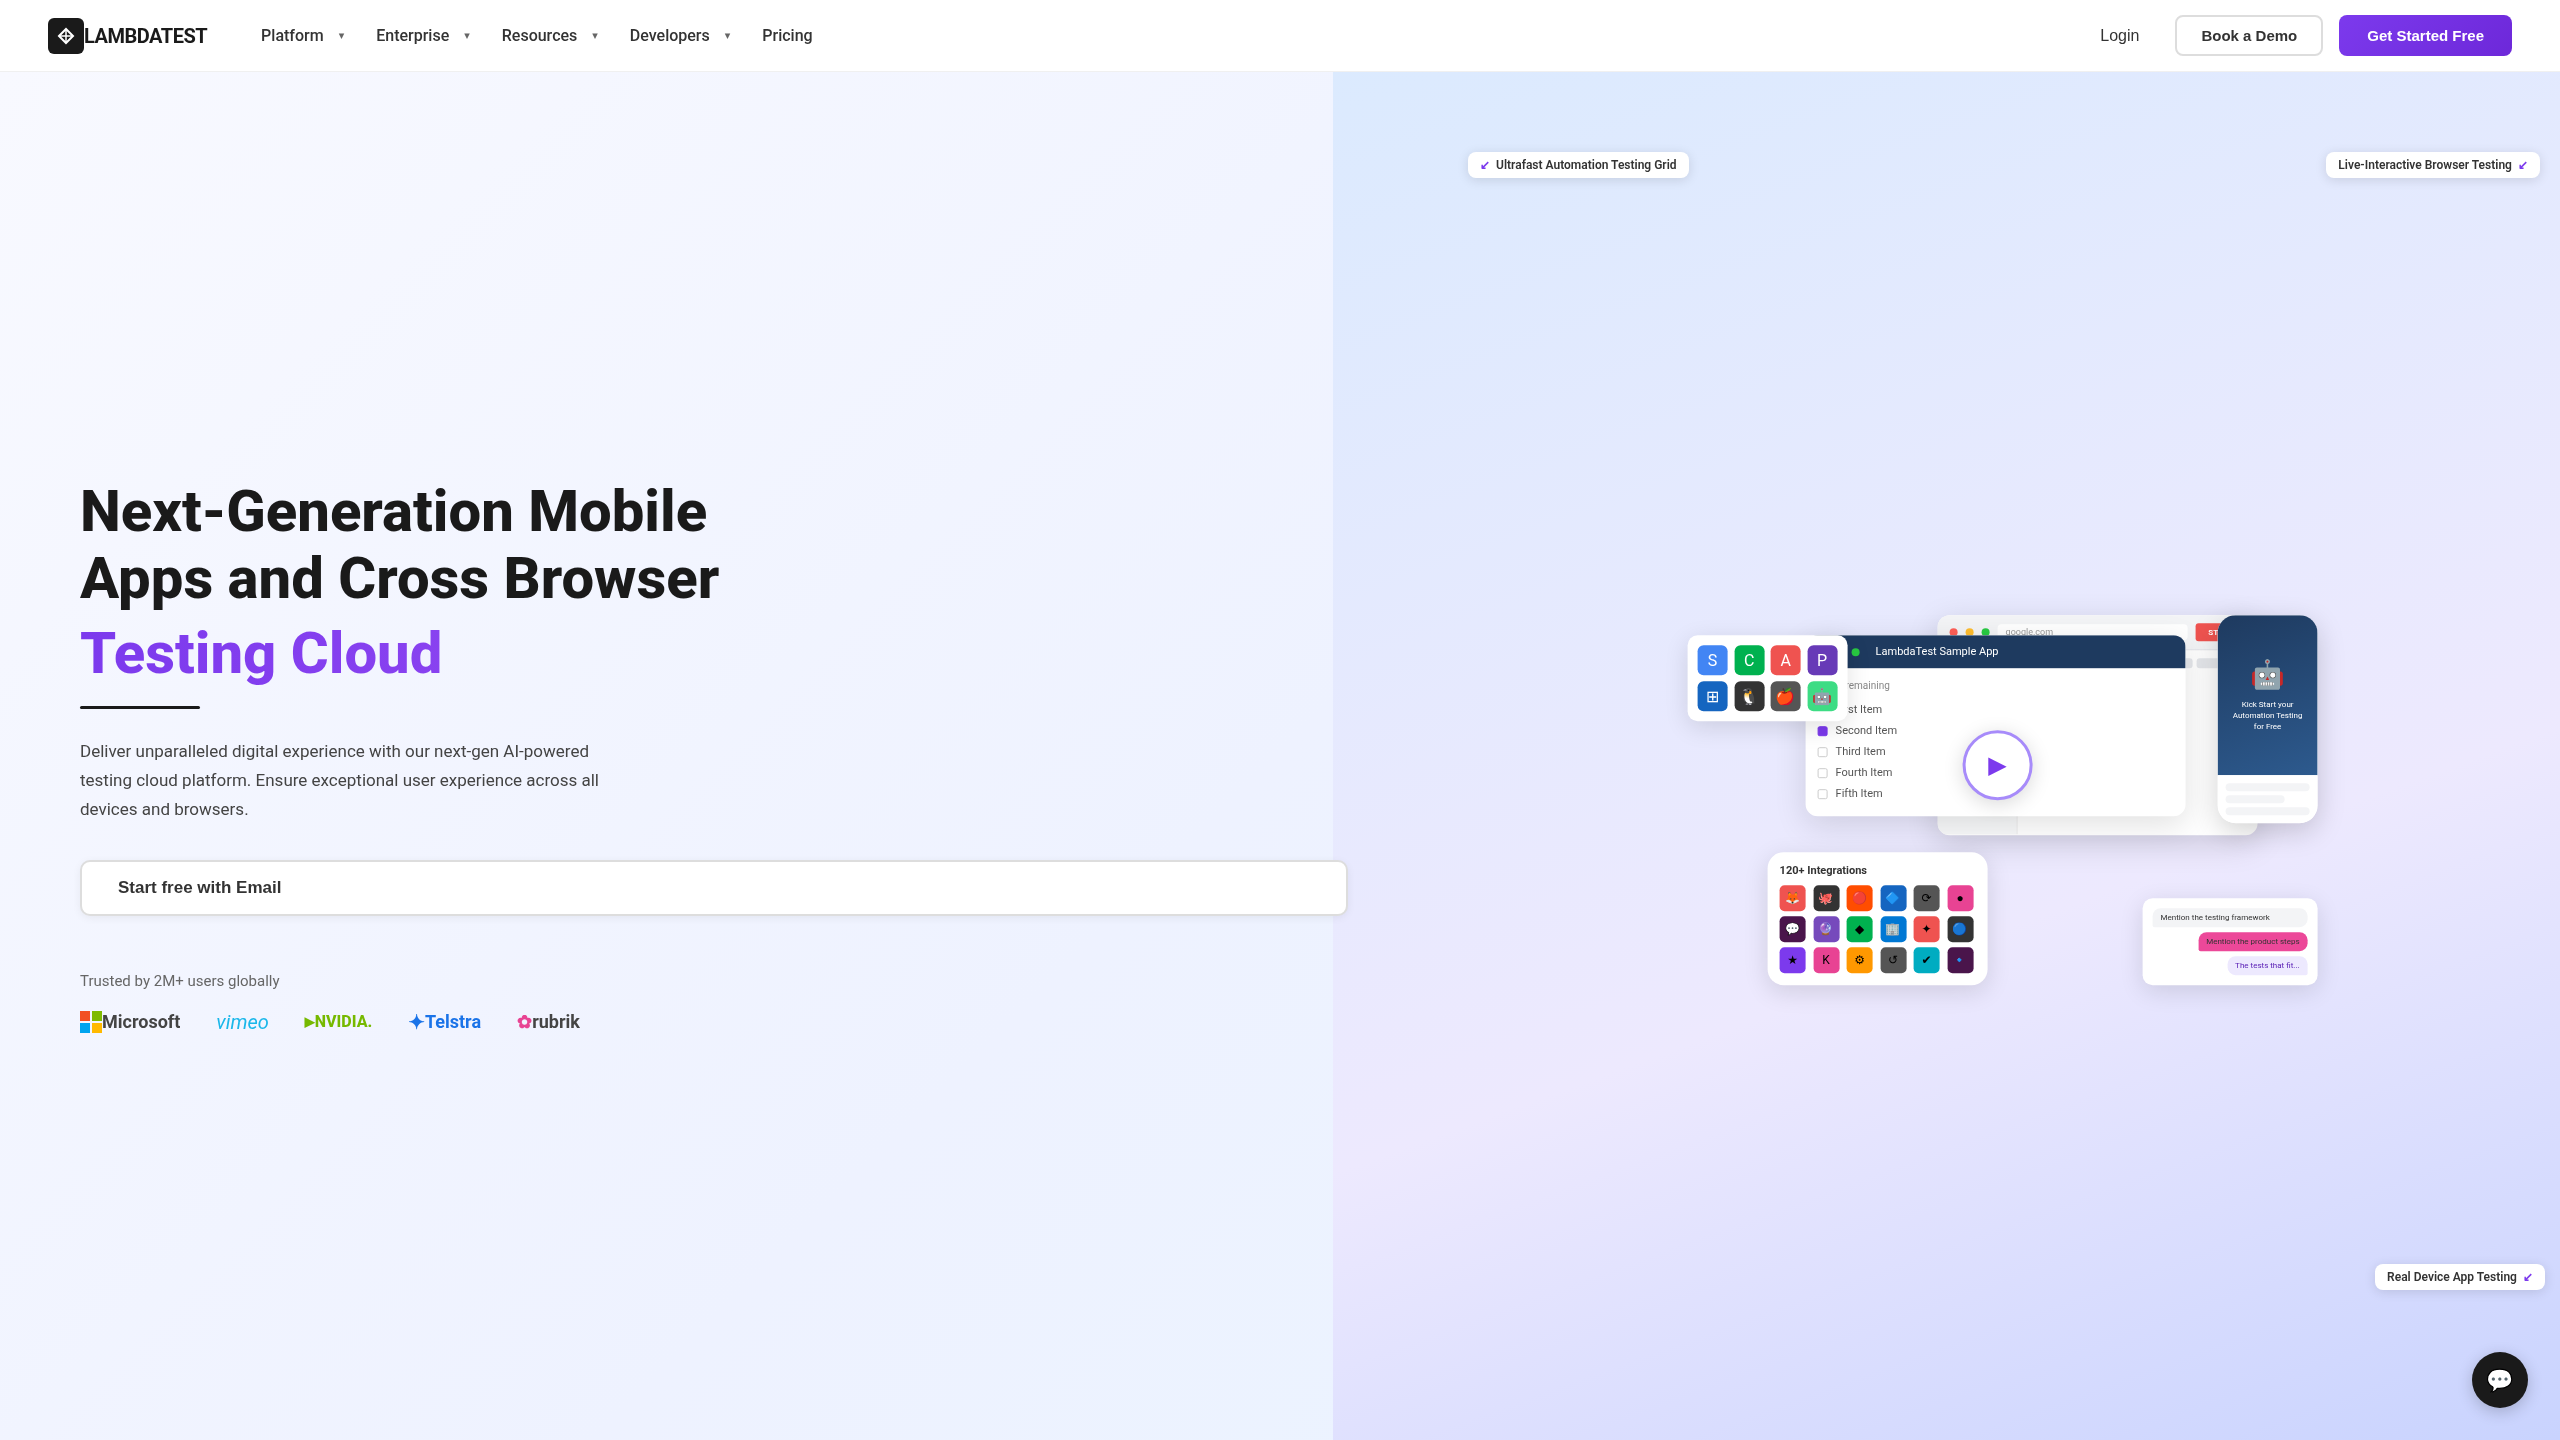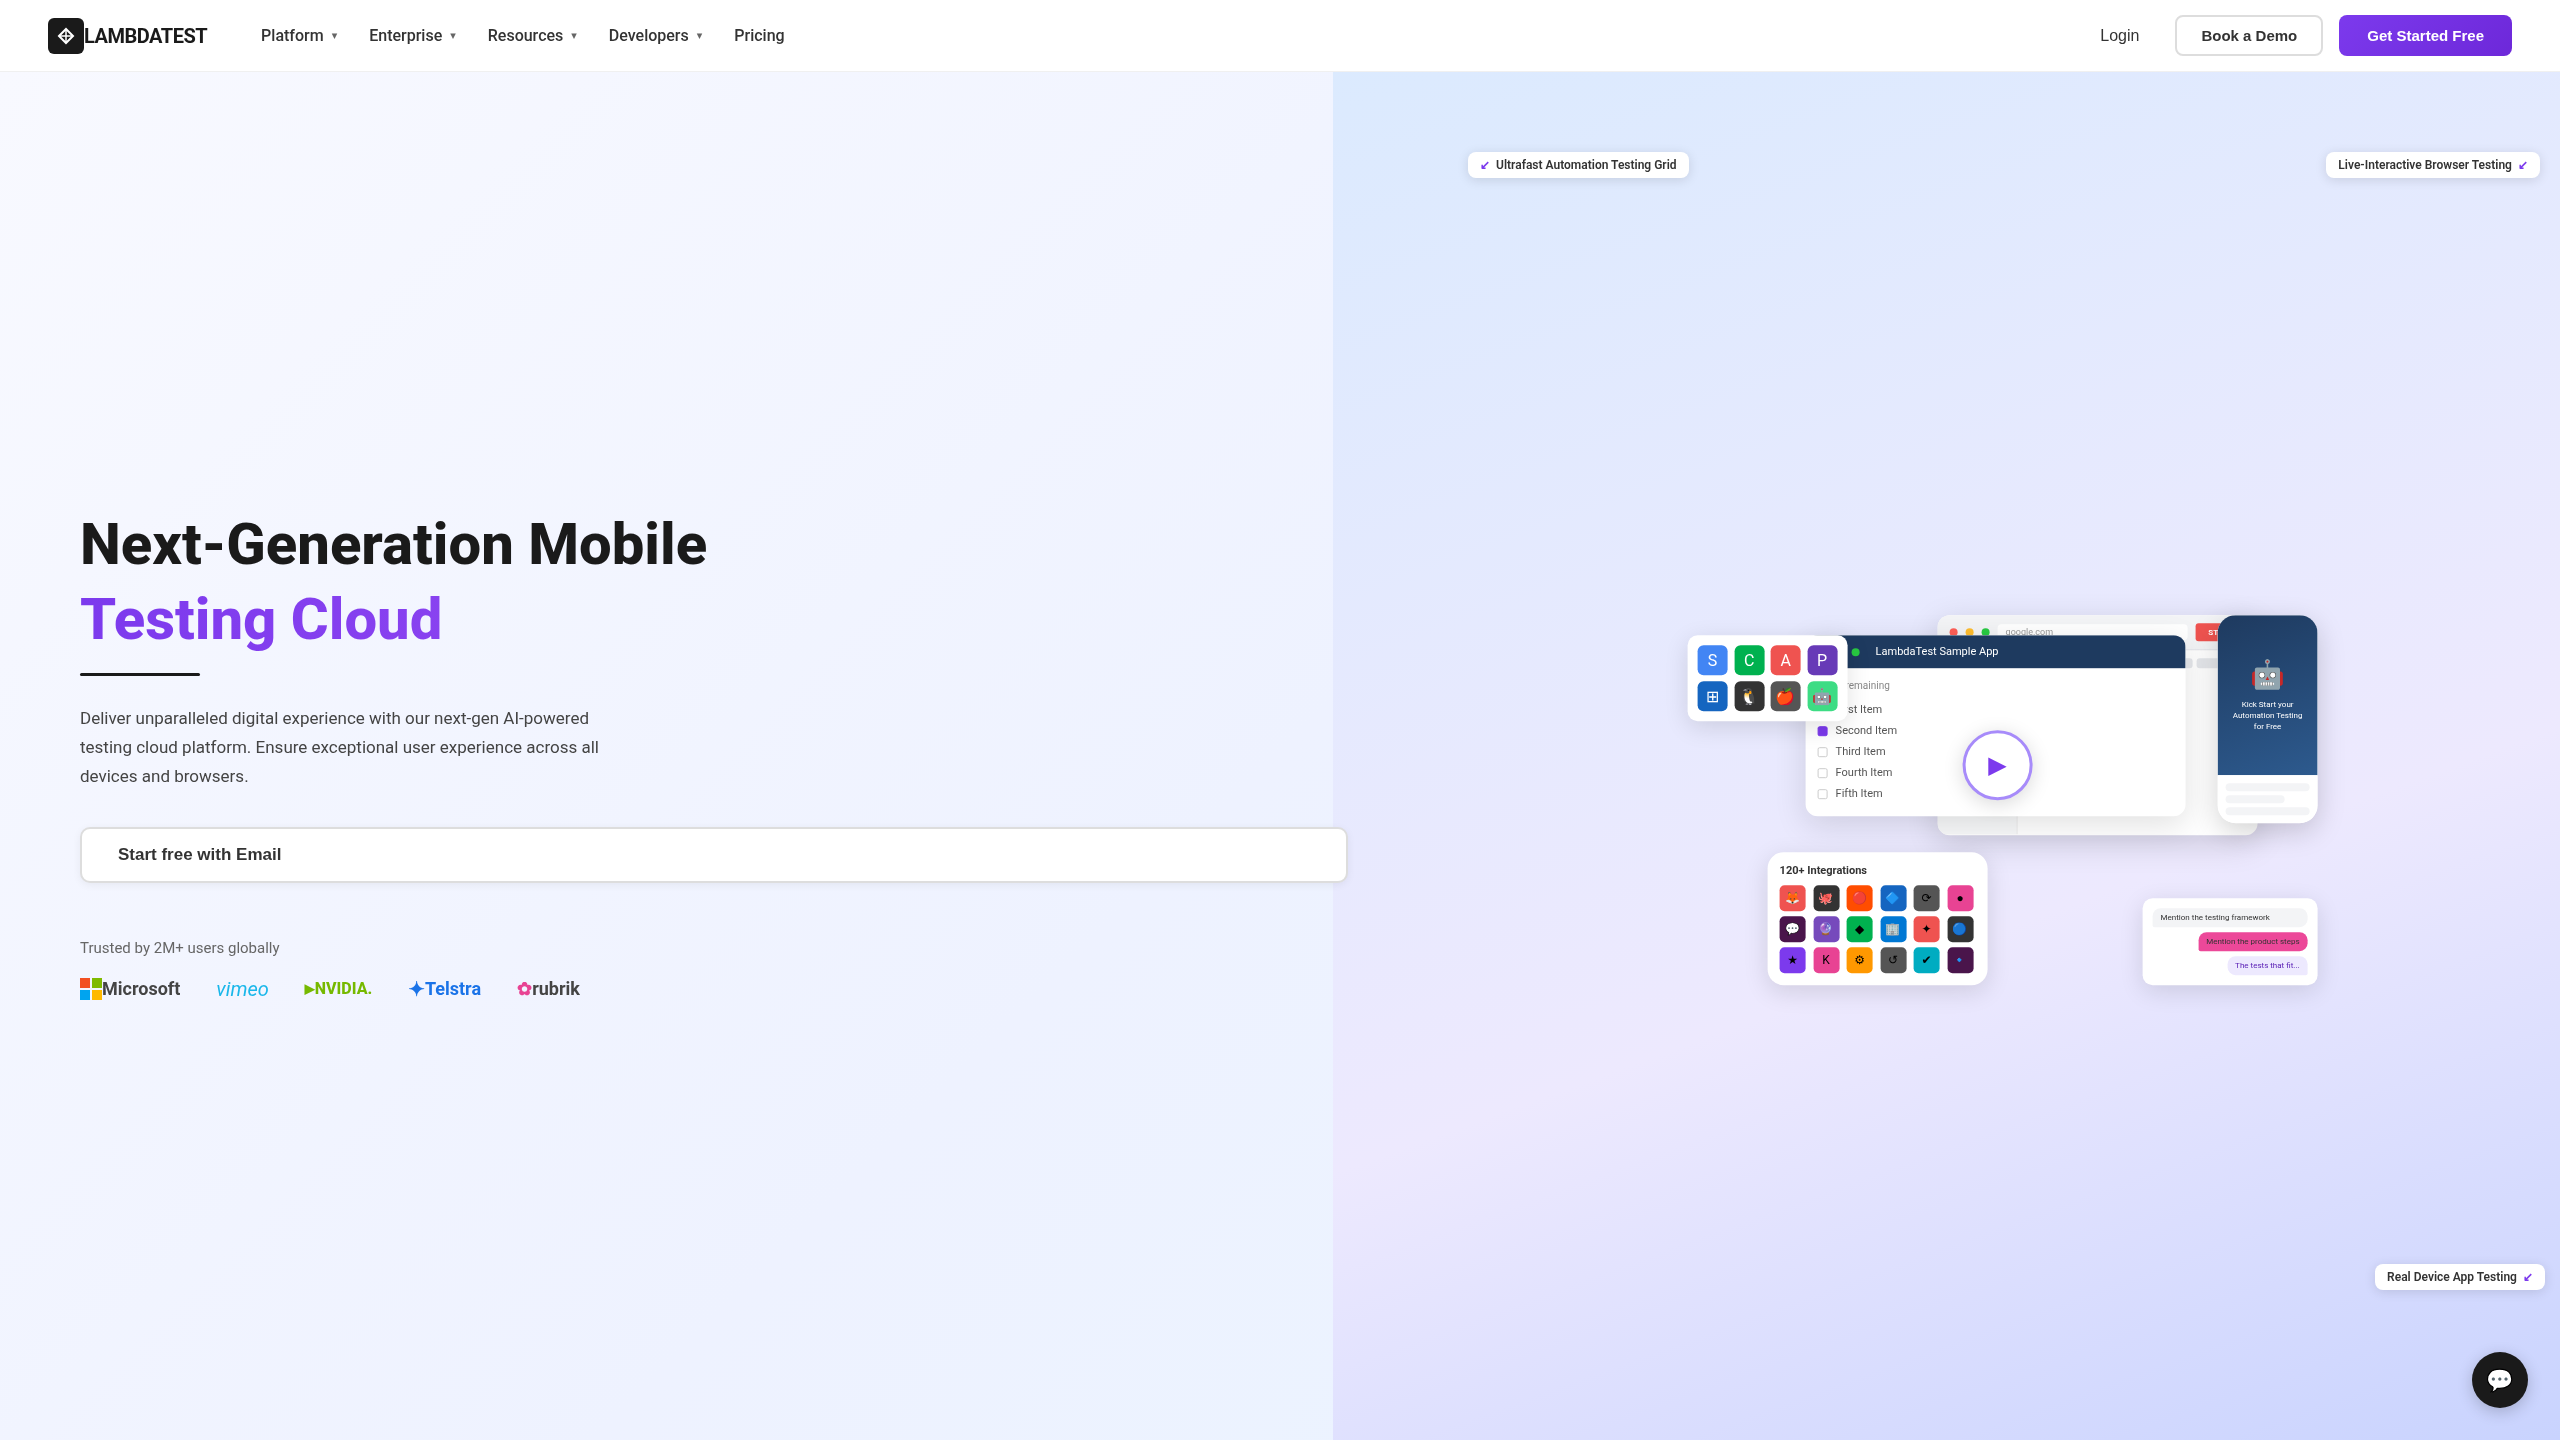--- a/index.html
+++ b/index.html
@@ -23,21 +23,21 @@
     .logo-icon {
       width: 36px; height: 36px;
       background: #1a1a1a;
       border-radius: 6px;
       display: flex; align-items: center; justify-content: center;
       color: #fff; font-size: 16px; font-weight: bold;
     }
     .logo-text { font-size: 20px; font-weight: 700; color: #1a1a1a; letter-spacing: -0.5px; }
     .nav-links { display: flex; align-items: center; gap: 4px; }
     .nav-item {
-      display: flex; align-items: center; gap: 8px;
+      display: flex; align-items: center; gap: 15px;
       padding: 8px 14px;
       font-size: 16px; font-weight: 500; color: #333;
       cursor: pointer; border-radius: 6px;
       text-decoration: none;
     }
     .chevron { font-size: 11px; color: #666; }
     .navbar-right { display: flex; align-items: center; gap: 16px; }
     .btn-login { font-size: 16px; font-weight: 500; color: #333; padding: 10px 20px; cursor: pointer; border-radius: 6px; border: none; background: transparent; }
     .btn-book-demo {
       font-size: 15px; font-weight: 600; color: #333;
@@ -281,20 +281,21 @@
     <button class="btn-book-demo">Book a Demo</button>
     <button class="btn-get-started">Get Started Free</button>
   </div>
 </nav>
 
 <section class="hero">
 
   <div class="hero-left">
     <h1 class="hero-title">
       <span>Next-Generation Mobile</span><br>
+      <span>Apps and Cross Browser</span>
     </h1>
     <div class="hero-title-gradient">Testing Cloud</div>
     <div class="hero-divider"></div>
     <p class="hero-description">Deliver unparalleled digital experience with our next-gen AI-powered testing cloud platform. Ensure exceptional user experience across all devices and browsers.</p>
     <button class="btn-start-email">Start free with Email</button>
     <div class="trusted-section">
       <p class="trusted-label">Trusted by 2M+ users globally</p>
       <div class="brand-logos">
 
         <div class="brand-logo">

